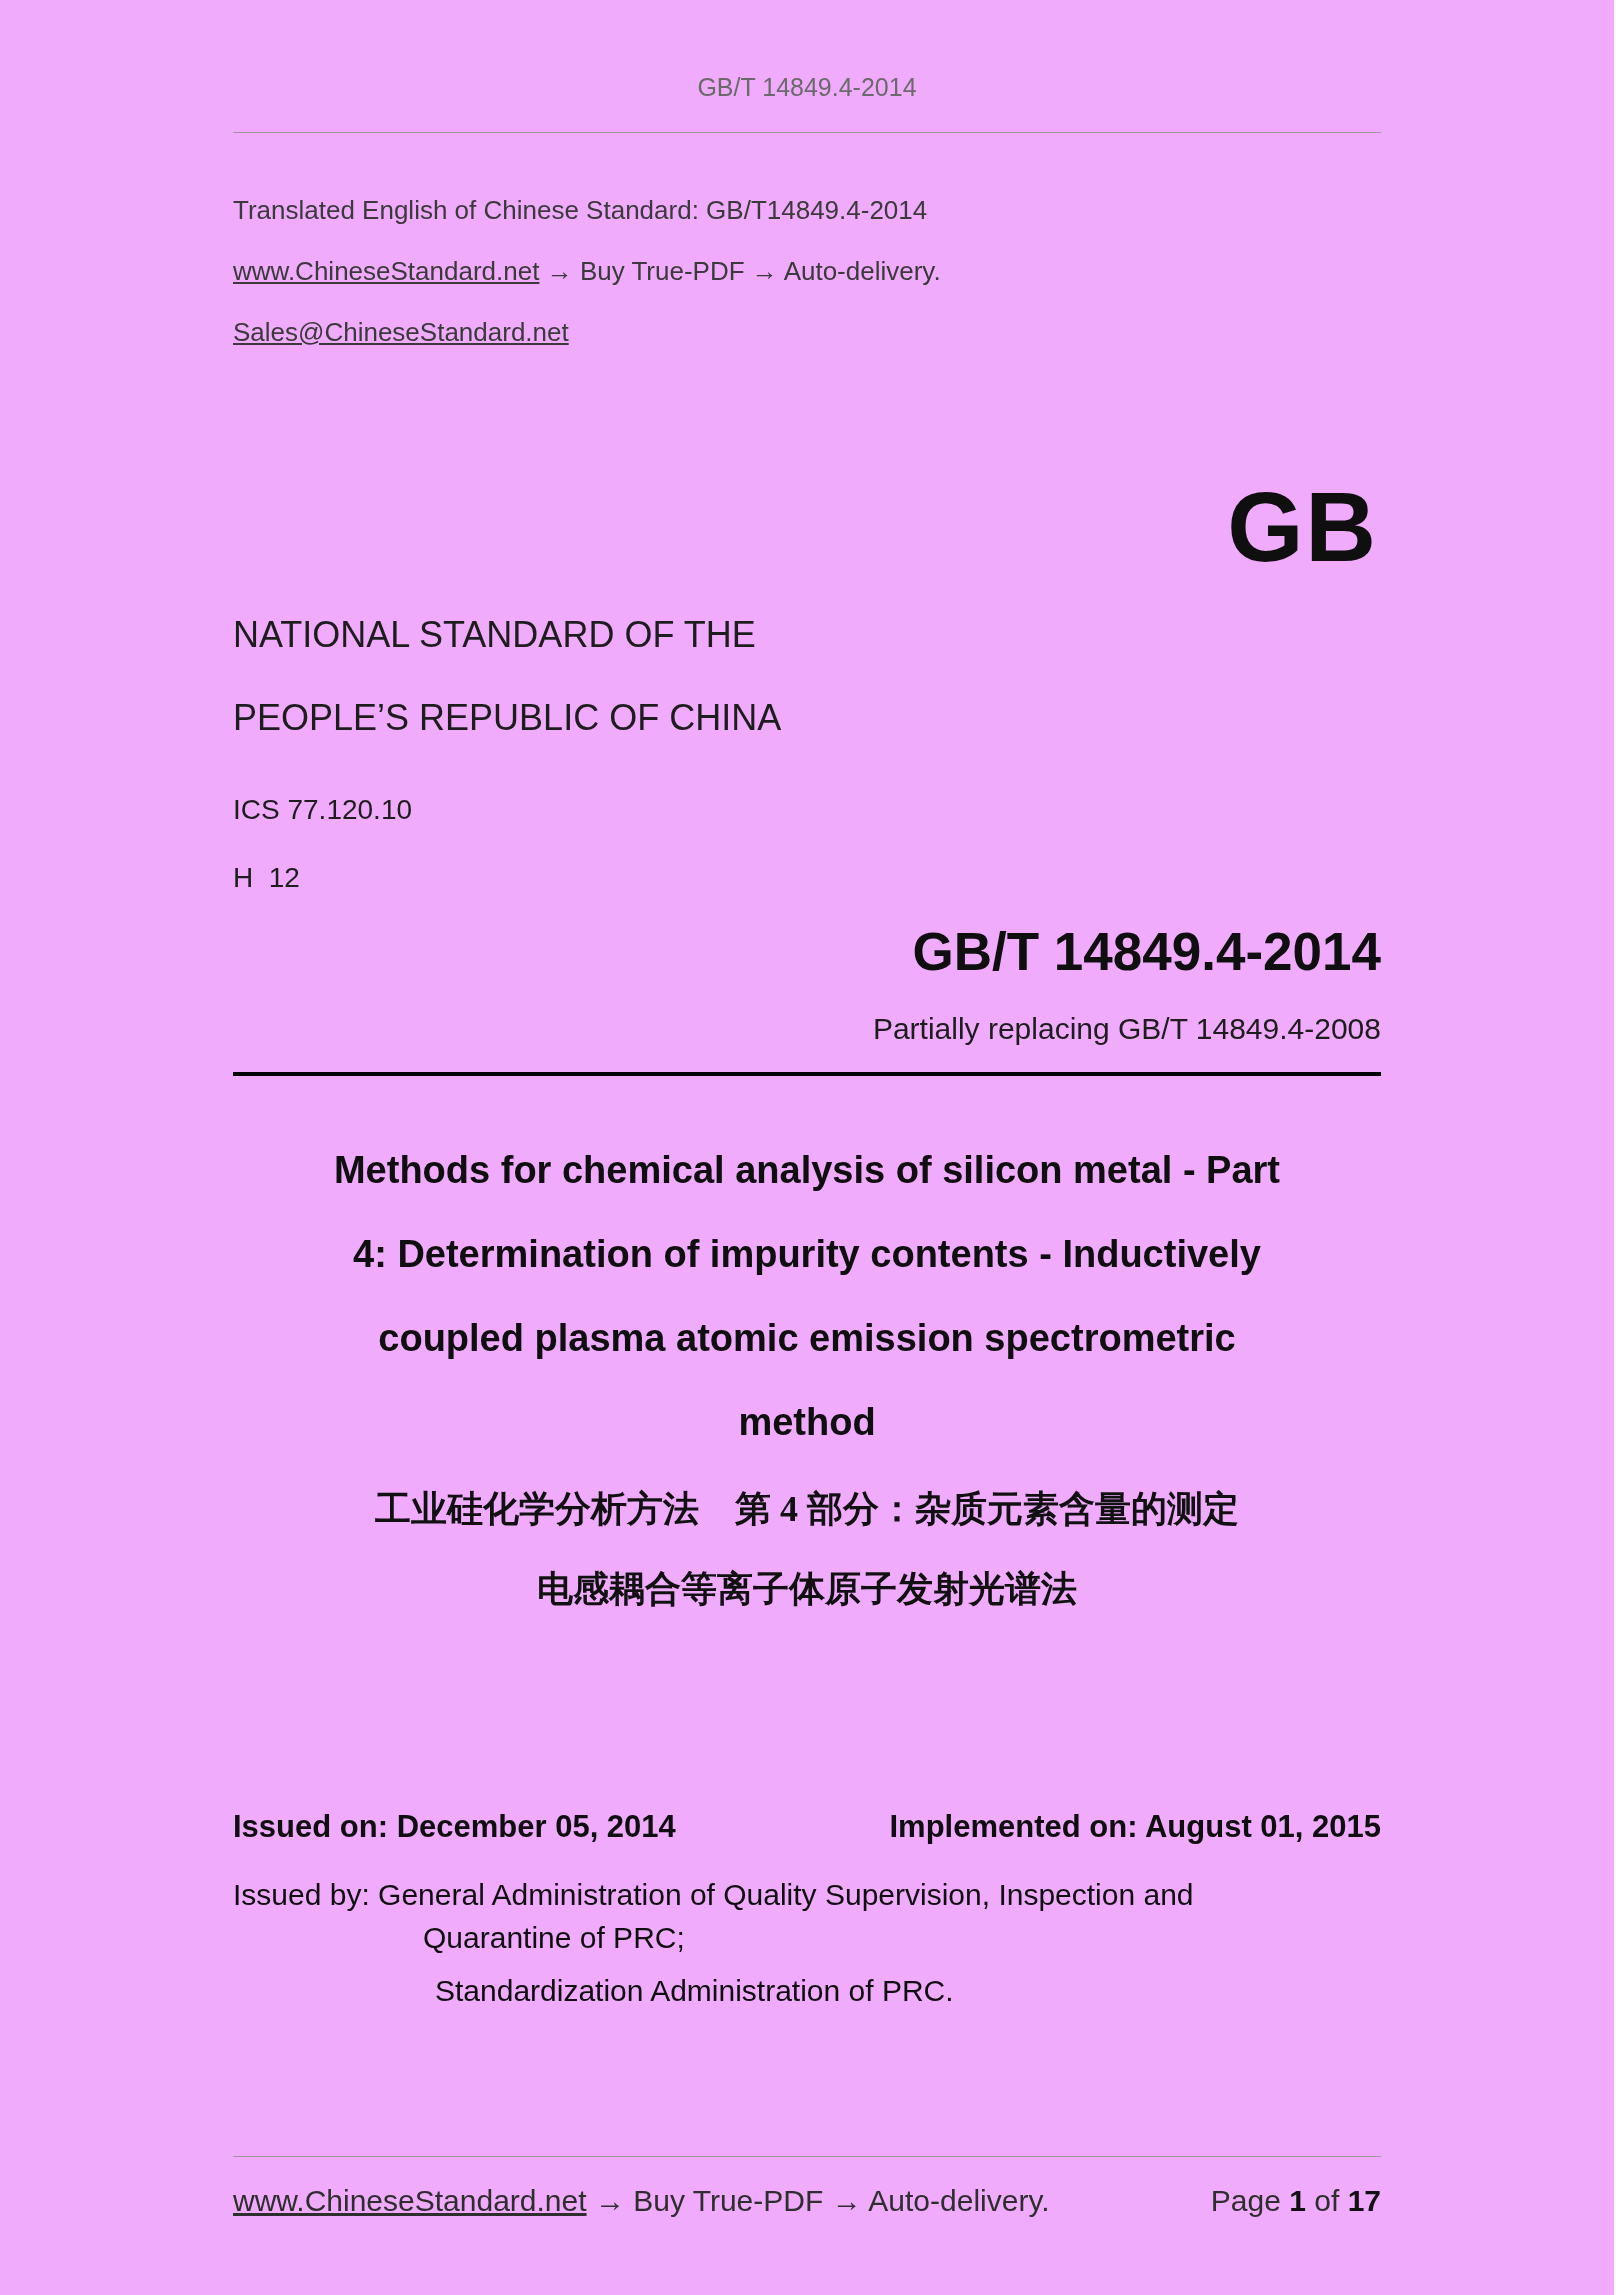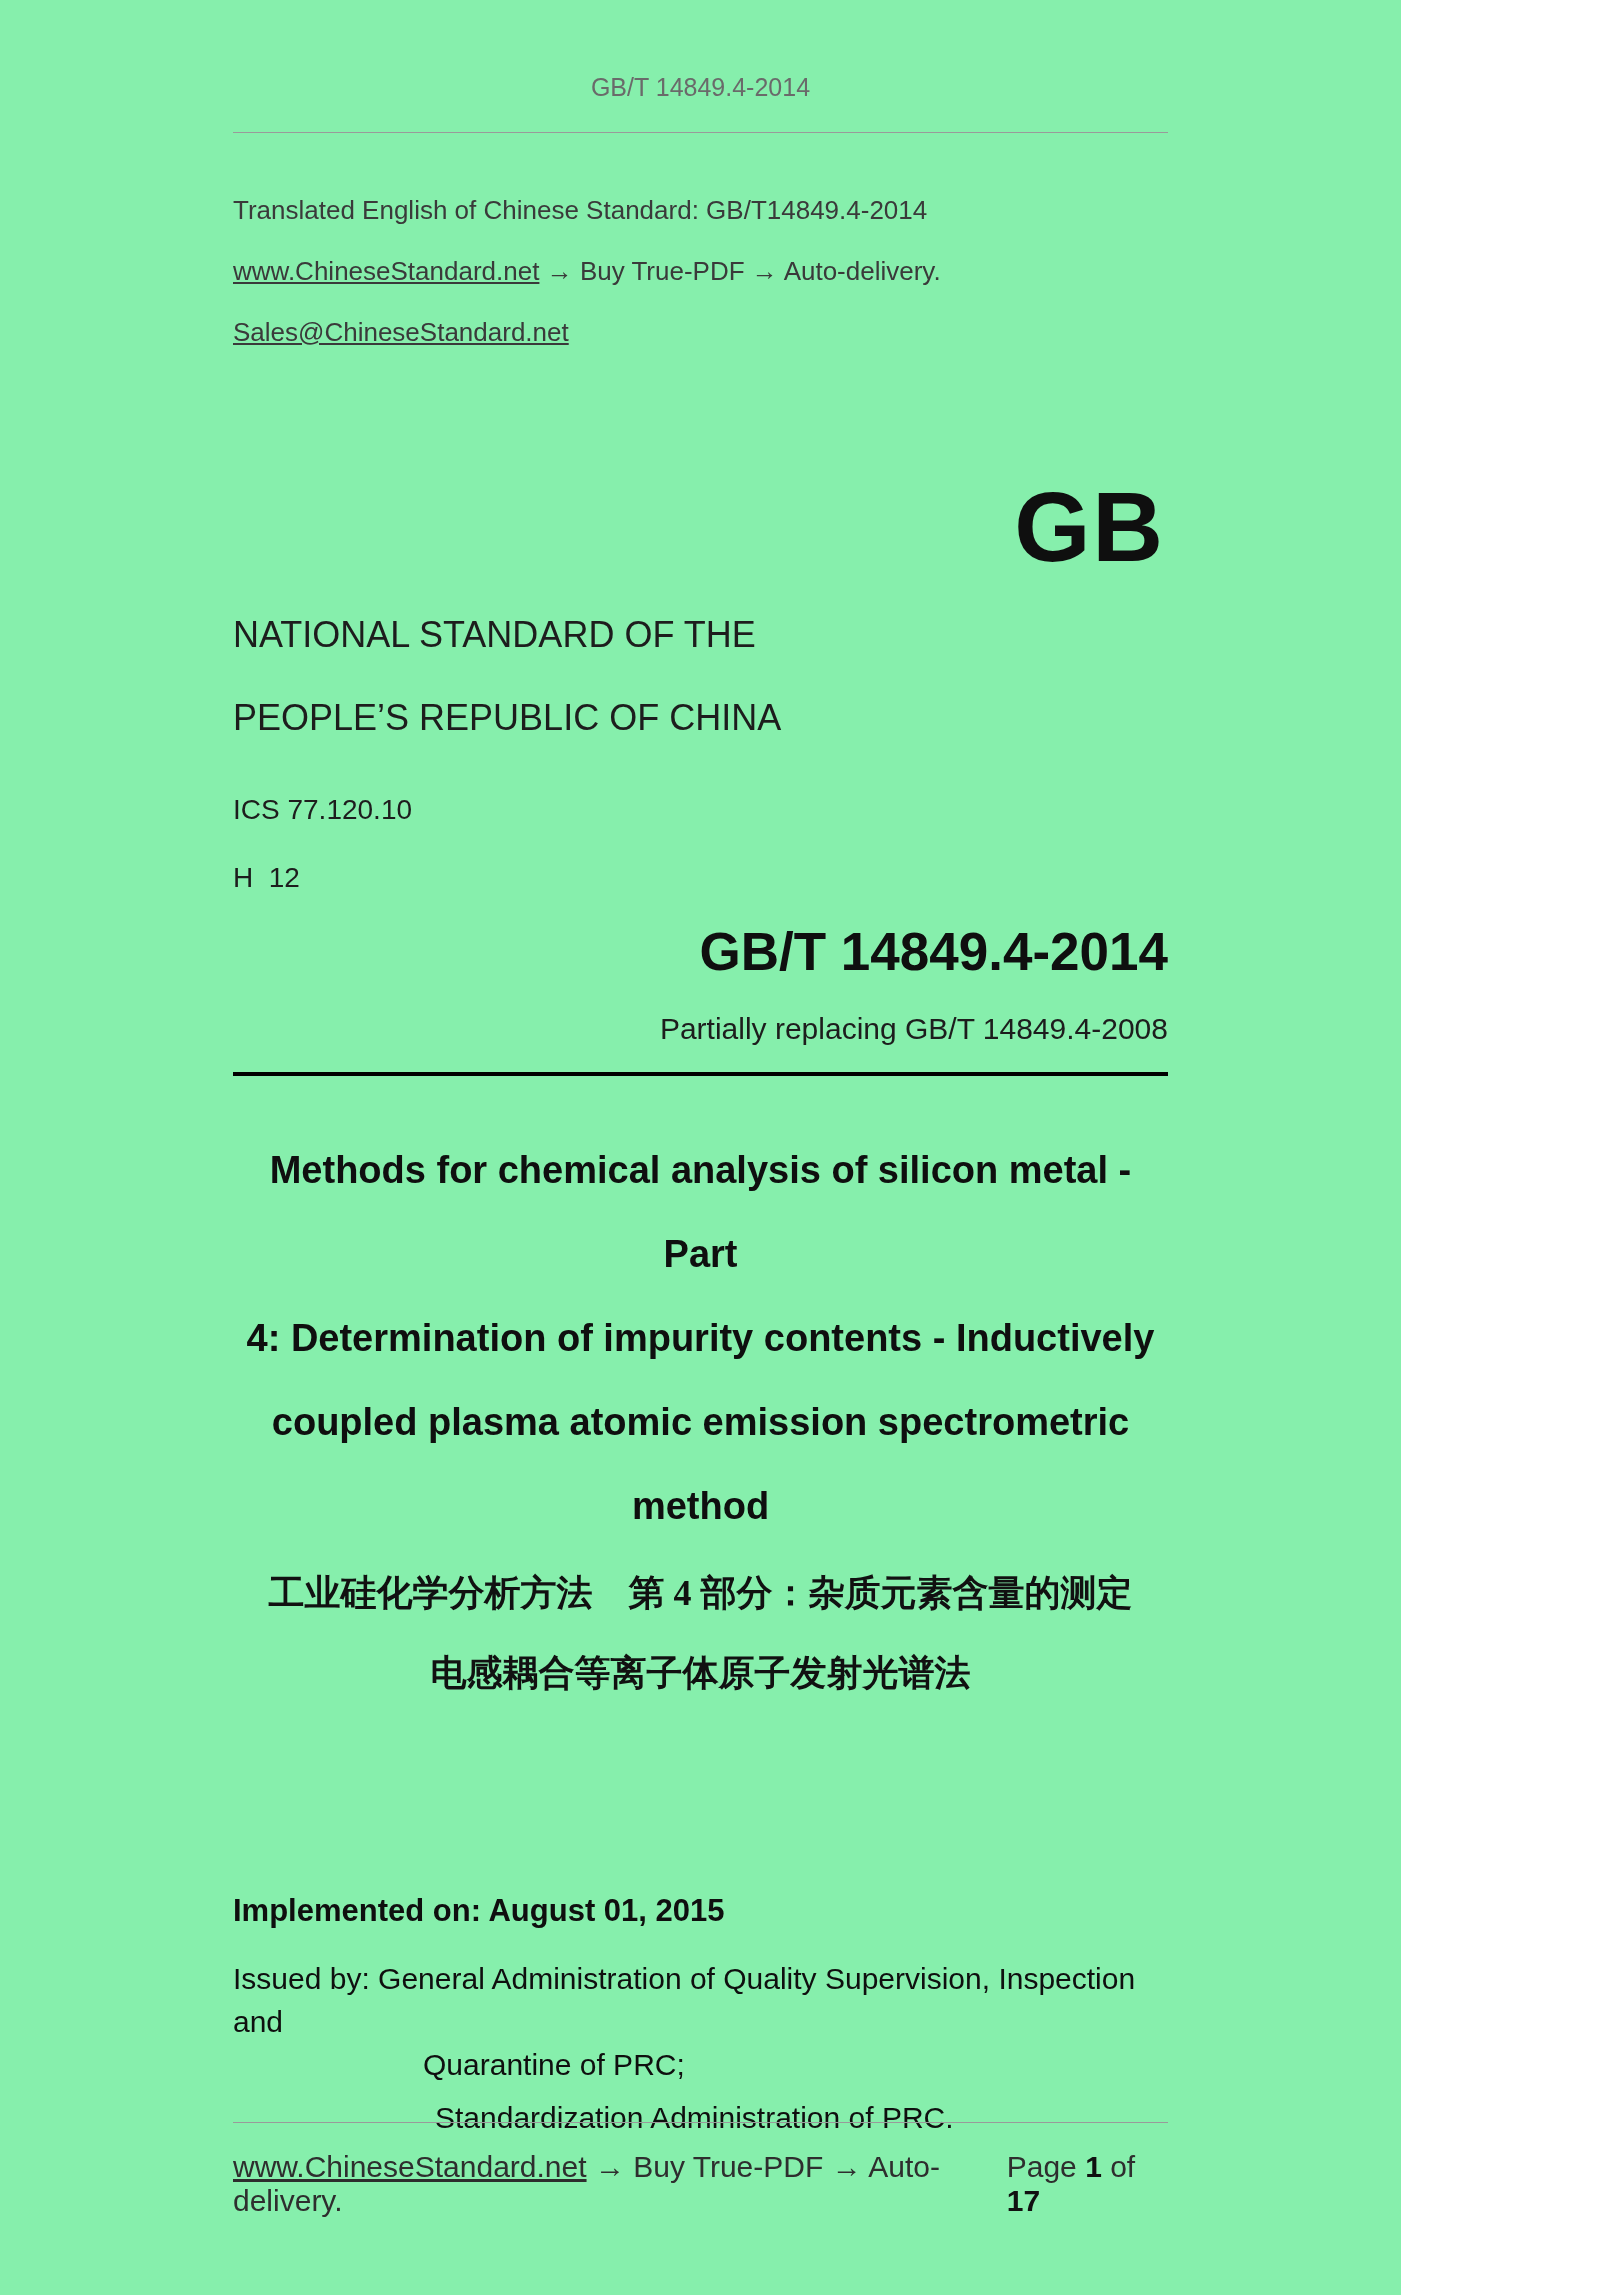--- a/index.html
+++ b/index.html
@@ -1,22 +1,22 @@
 <!DOCTYPE html>
 <html style="font-size:13.3px"><head>
 <meta charset="utf-8">
 <style>
   html,body{margin:0;padding:0;background:#ffffff;}
   .page{
     position:relative;
-    width:1401px;
+    width:1614px;
     height:2295px;
     box-sizing:border-box;
     padding:0 233px;
-    background:#86efac;
+    background:#f0abfc;
     font-family:"Liberation Sans", sans-serif;
     color:#1d1d1d;
     overflow:hidden;
   }
   .doc-header{padding-top:73px;text-align:center;font-size:25px;color:#6a6a6a;}
   .header-rule{border-top:1.7px solid #9a9a9a;margin-top:30px;}
   .intro{margin-top:47px;text-align:left;font-size:26px;color:#3a3a3a;}
   .intro .line{line-height:61px;}
   .u{text-decoration:underline;}
   .gb-logo{margin-top:116px;text-align:right;font-size:98px;line-height:96px;font-weight:bold;color:#0f0f0f;padding-right:3.3px;letter-spacing:1.7px;}
@@ -86,20 +86,21 @@
     <div class="line">coupled plasma atomic emission spectrometric</div>
     <div class="line">method</div>
   </div>
 
   <div class="title-zh">
     <div class="line">工业硅化学分析方法　第 4 部分：杂质元素含量的测定</div>
     <div class="line">电感耦合等离子体原子发射光谱法</div>
   </div>
 
   <div class="issue-row">
+    <span>Issued on: December 05, 2014</span>
     <span>Implemented on: August 01, 2015</span>
   </div>
 
   <div class="issued-by">
     <div class="l1">Issued by: General Administration of Quality Supervision, Inspection and</div>
     <div class="l2">Quarantine of PRC;</div>
     <div class="l3">Standardization Administration of PRC.</div>
   </div>
 
   <div class="footer">

